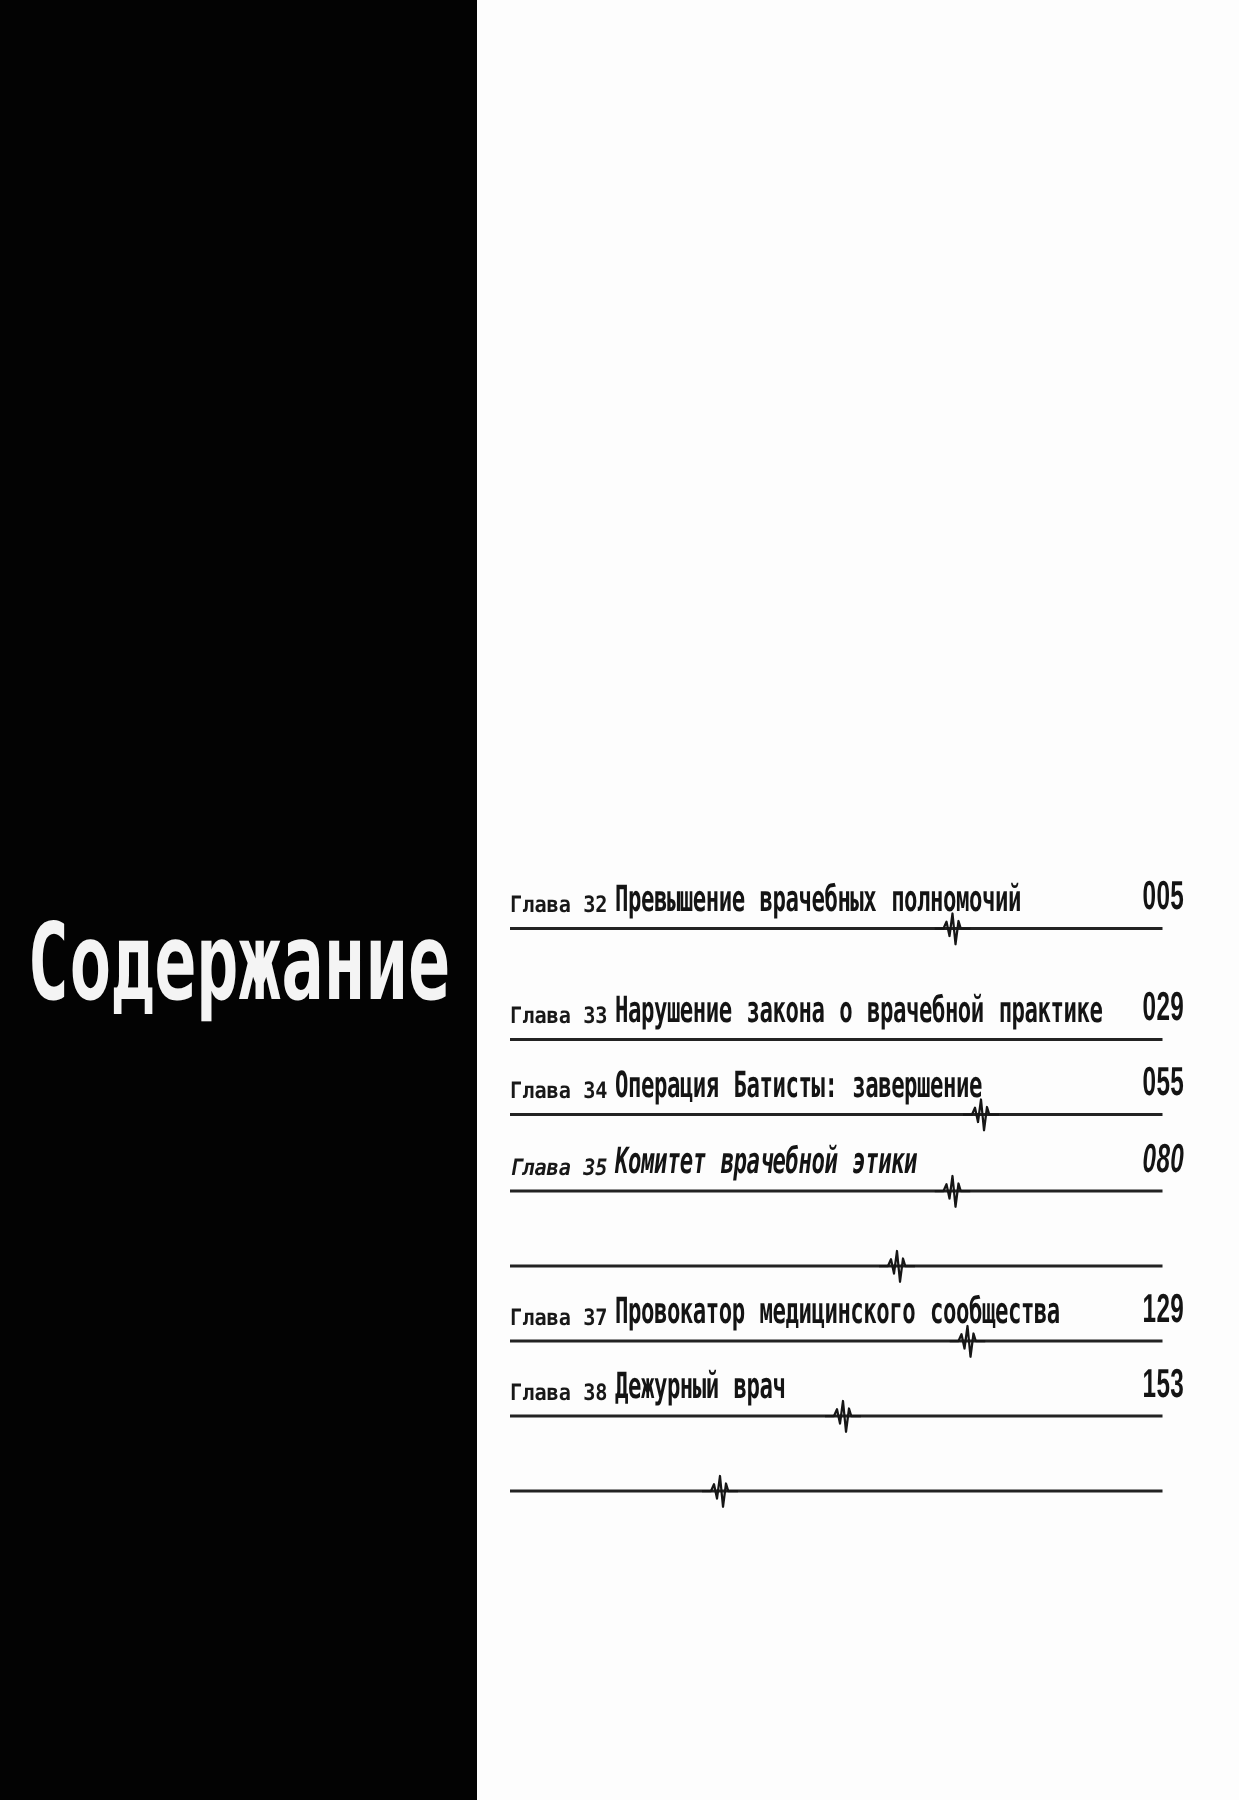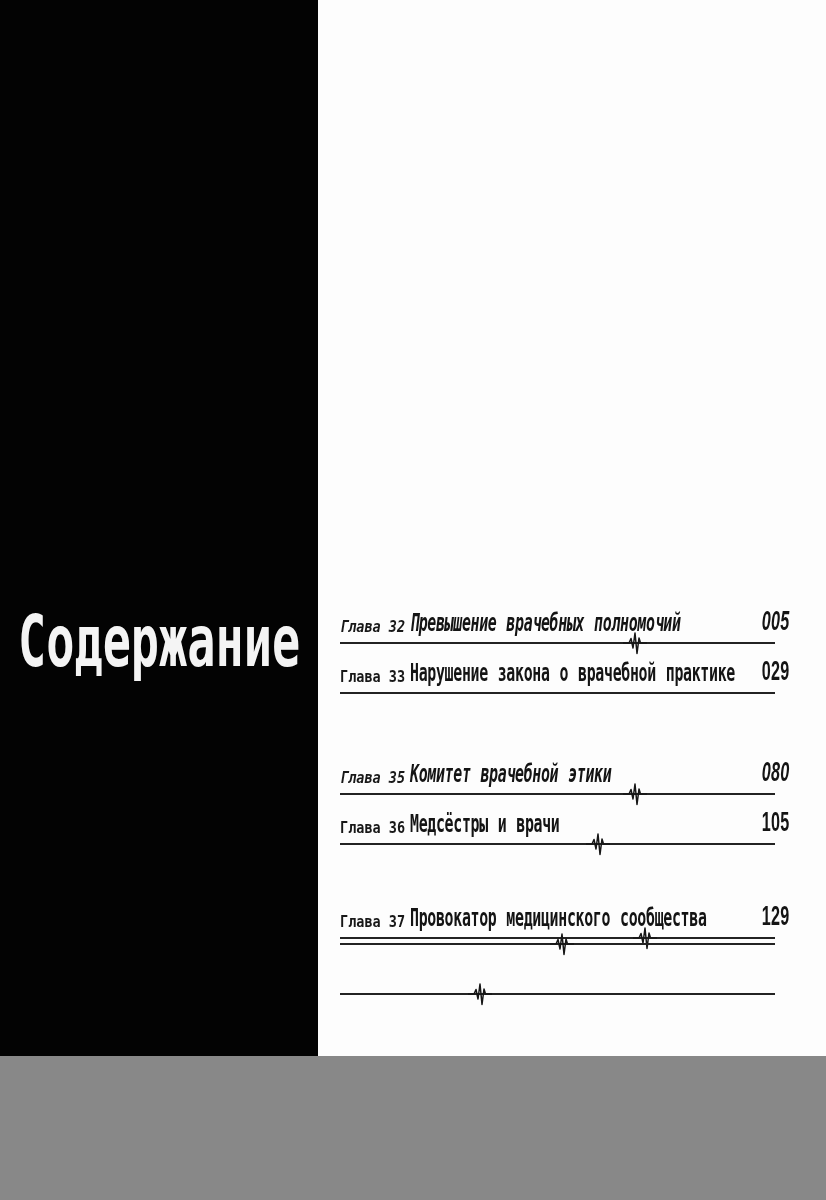--- a/index.html
+++ b/index.html
@@ -1,21 +1,21 @@
 <!DOCTYPE html>
 <html><head>
 <meta charset="utf-8">
 <style>
   html, body { margin: 0; padding: 0; }
   body { background: #888; }
 
   .page {
     position: relative;
     width: 826px;
-    height: 1056px;
+    height: 1200px;
     background: #fdfdfd;
     overflow: hidden;
     font-family: "DejaVu Sans Mono", monospace;
   }
 
   
   .black-band {
     position: absolute;
     left: 0; top: 0;
     width: 318px; height: 1200px;
@@ -96,21 +96,21 @@
   }
 </style>
 </head>
 <body>
 
 <div class="page">
   <div class="black-band">
     <h1 class="band-title">Содержание</h1>
   </div>
   <div class="toc">
-  <div class="entry" style="top: 602px; font-style: italic;">
+  <div class="entry" style="top: 578px;">
     <div class="entry-row">
       <span class="label">Глава 32</span>
       <span class="title">Превышение врачебных полномочий</span>
       <span class="pagenum">005</span>
     </div>
     <div class="rule">
       <svg class="blip" width="24" height="26" viewBox="0 0 24 26" style="left: 283px;">
         <path d="M0 13 H6 L8 8.5 L10 18 L12 3 L14 23.5 L16 8 L17.5 13 H24" fill="none" stroke="#161616" stroke-width="1.5" stroke-linejoin="round"></path>
       </svg>
     </div>
@@ -120,61 +120,73 @@
     <div class="entry-row">
       <span class="label">Глава 33</span>
       <span class="title">Нарушение закона о врачебной практике</span>
       <span class="pagenum">029</span>
     </div>
     <div class="rule">
       
     </div>
   </div>
 
+  <div class="entry" style="top: 702px;">
+    <div class="entry-row">
+      <span class="label">Глава 34</span>
+      <span class="title">Операция Батисты: завершение</span>
+      <span class="pagenum">055</span>
+    </div>
+    <div class="rule">
+      <svg class="blip" width="24" height="26" viewBox="0 0 24 26" style="left: 302px;">
+        <path d="M0 13 H6 L8 8.5 L10 18 L12 3 L14 23.5 L16 8 L17.5 13 H24" fill="none" stroke="#161616" stroke-width="1.5" stroke-linejoin="round"></path>
+      </svg>
+    </div>
+  </div>
 
   <div class="entry" style="top: 753px; font-style: italic;">
     <div class="entry-row">
       <span class="label">Глава 35</span>
       <span class="title">Комитет врачебной этики</span>
       <span class="pagenum">080</span>
     </div>
     <div class="rule">
       <svg class="blip" width="24" height="26" viewBox="0 0 24 26" style="left: 283px;">
         <path d="M0 13 H6 L8 8.5 L10 18 L12 3 L14 23.5 L16 8 L17.5 13 H24" fill="none" stroke="#161616" stroke-width="1.5" stroke-linejoin="round"></path>
       </svg>
     </div>
   </div>
 
   <div class="entry" style="top: 803px;">
-    <div class="entry-row">
-      <span class="label">Глава 36</span>
-      <span class="title">Медсёстры и врачи</span>
-      <span class="pagenum">105</span>
-    </div>
     <div class="rule">
       <svg class="blip" width="24" height="26" viewBox="0 0 24 26" style="left: 246px;">
         <path d="M0 13 H6 L8 8.5 L10 18 L12 3 L14 23.5 L16 8 L17.5 13 H24" fill="none" stroke="#161616" stroke-width="1.5" stroke-linejoin="round"></path>
       </svg>
     </div>
   </div>
 
-  <div class="entry" style="top: 853px; margin-top: 44px;">
+  <div class="entry" style="top: 853px;">
     <div class="entry-row">
       <span class="label">Глава 37</span>
       <span class="title">Провокатор медицинского сообщества</span>
       <span class="pagenum">129</span>
     </div>
     <div class="rule">
       <svg class="blip" width="24" height="26" viewBox="0 0 24 26" style="left: 293px;">
         <path d="M0 13 H6 L8 8.5 L10 18 L12 3 L14 23.5 L16 8 L17.5 13 H24" fill="none" stroke="#161616" stroke-width="1.5" stroke-linejoin="round"></path>
       </svg>
     </div>
   </div>
 
   <div class="entry" style="top: 903px;">
+    <div class="entry-row">
+      <span class="label">Глава 38</span>
+      <span class="title">Дежурный врач</span>
+      <span class="pagenum">153</span>
+    </div>
     <div class="rule">
       <svg class="blip" width="24" height="26" viewBox="0 0 24 26" style="left: 210px;">
         <path d="M0 13 H6 L8 8.5 L10 18 L12 3 L14 23.5 L16 8 L17.5 13 H24" fill="none" stroke="#161616" stroke-width="1.5" stroke-linejoin="round"></path>
       </svg>
     </div>
   </div>
 
   <div class="entry" style="top: 953px;">
     <div class="rule">
       <svg class="blip" width="24" height="26" viewBox="0 0 24 26" style="left: 128px;">

